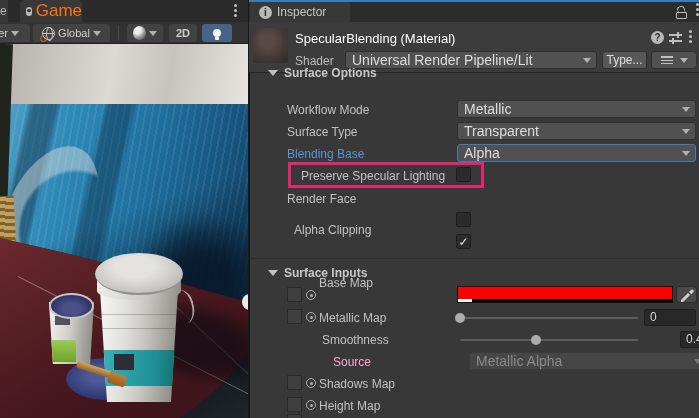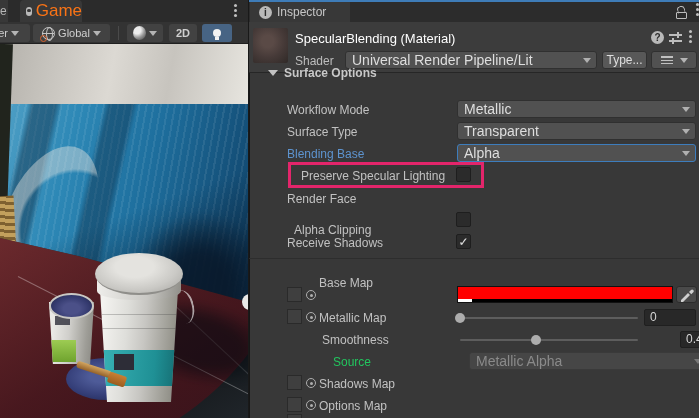--- a/index.html
+++ b/index.html
@@ -142,21 +142,21 @@
     display:flex; align-items:center; justify-content:center; gap:7px; }
   .list-glyph { width:12px; height:9px;
     background:linear-gradient(#c0c0c0 0 1.5px, transparent 1.5px 3.5px, #c0c0c0 3.5px 5px,
       transparent 5px 7px, #c0c0c0 7px 8.5px, transparent 8.5px); }
 
   .section-hdr { position:absolute; display:flex; align-items:center; gap:6px; }
   .fold { width:0; height:0; border-left:5px solid transparent; border-right:5px solid transparent;
     border-top:6px solid #c2c2c2; }
   .section-hdr .txt { color:#c8c8c8; font-size:12px; font-weight:bold; }
   .lab { position:absolute; color:#c1c1c1; font-size:12px; }
-  .lab.dim { color:#22c55e; }
+  .lab.dim { color:#f9a8d4; }
   .chk { position:absolute; width:15px; height:15px; background:#2b2b2b;
     border:1px solid #1e1e1e; border-radius:2px; color:#e2e2e2; font-size:12px;
     line-height:14px; text-align:center; }
   .sep { position:absolute; left:249px; width:450px; height:1px; background:#2d2d2d; }
   .slider-track { position:absolute; height:2px; background:#5d5d5d; border-radius:1px; }
   .slider-handle { position:absolute; top:-4px; width:10px; height:10px; border-radius:50%;
     background:#adadad; margin-left:-5px; }
   .valbox { position:absolute; width:52px; height:17px; background:#282828;
     border:1px solid #1f1f1f; border-radius:2px; color:#d6d6d6; font-size:12px;
     line-height:15px; padding-left:5px; }
@@ -329,25 +329,28 @@
 
   <div class="lab" style="left:301px;top:169px;">Preserve Specular Lighting</div>
   <div class="chk" style="left:456px;top:167px;"></div>
   <div id="annotation-box" style="border-color: rgb(227, 37, 107);"></div>
 
   <div class="lab" style="left:287px;top:192px;">Render Face</div>
 
   <div class="lab" style="left:287px;top:223px;margin-left:7px;">Alpha Clipping</div>
   <div class="chk" style="left:456px;top:212px;"></div>
 
-  <div class="lab" style="left:287px;top:236px;">Receive Shadows</div>
   <div class="chk" style="left:456px;top:234px;">✓</div>
 
   <div class="sep" style="top:258px;"></div>
 
+  <div class="section-hdr" style="left:268px;top:266px;">
+    <span class="fold"></span>
+    <span class="txt">Surface Inputs</span>
+  </div>
 
   <div class="tex-slot" style="left:287px;top:287px;"></div>
   <div class="dot-icon" style="left:306px;top:290px;"></div>
   <div class="lab" style="left:319px;top:276px;">Base Map</div>
   <div id="swatch" class="abs">
     <div class="color" style="background: rgb(255, 0, 0);"></div>
     <div class="alpha"></div>
   </div>
   <div id="eyedropper-btn" class="abs">
     <svg width="19" height="15" viewBox="0 0 19 15">
@@ -374,16 +377,16 @@
     <span>Metallic Alpha</span>
     <span class="arrow"></span>
   </div>
 
   <div class="tex-slot" style="left:287px;top:375px;"></div>
   <div class="dot-icon" style="left:306px;top:378px;"></div>
   <div class="lab" style="left:319px;top:377px;">Shadows Map</div>
 
   <div class="tex-slot" style="left:287px;top:397px;"></div>
   <div class="dot-icon" style="left:306px;top:400px;"></div>
-  <div class="lab" style="left:319px;top:399px;">Options Map</div>
+  <div class="lab" style="left:319px;top:399px;">Height Map</div>
 
   <div class="tex-slot" style="left:287px;top:414px;"></div>
 </div>
 
 </body></html>

